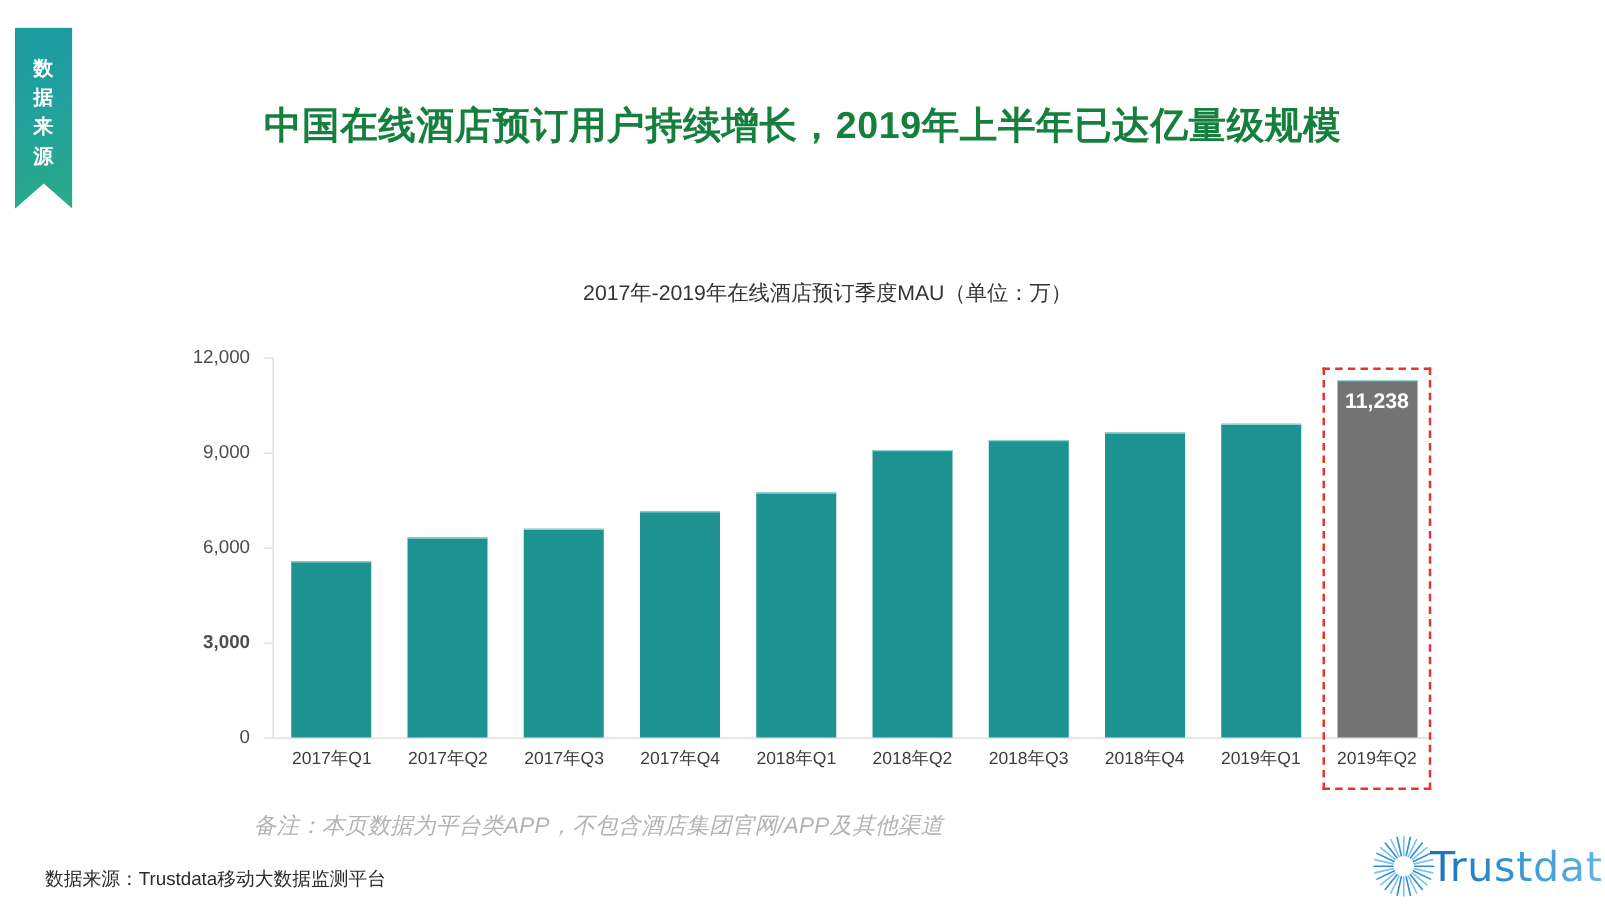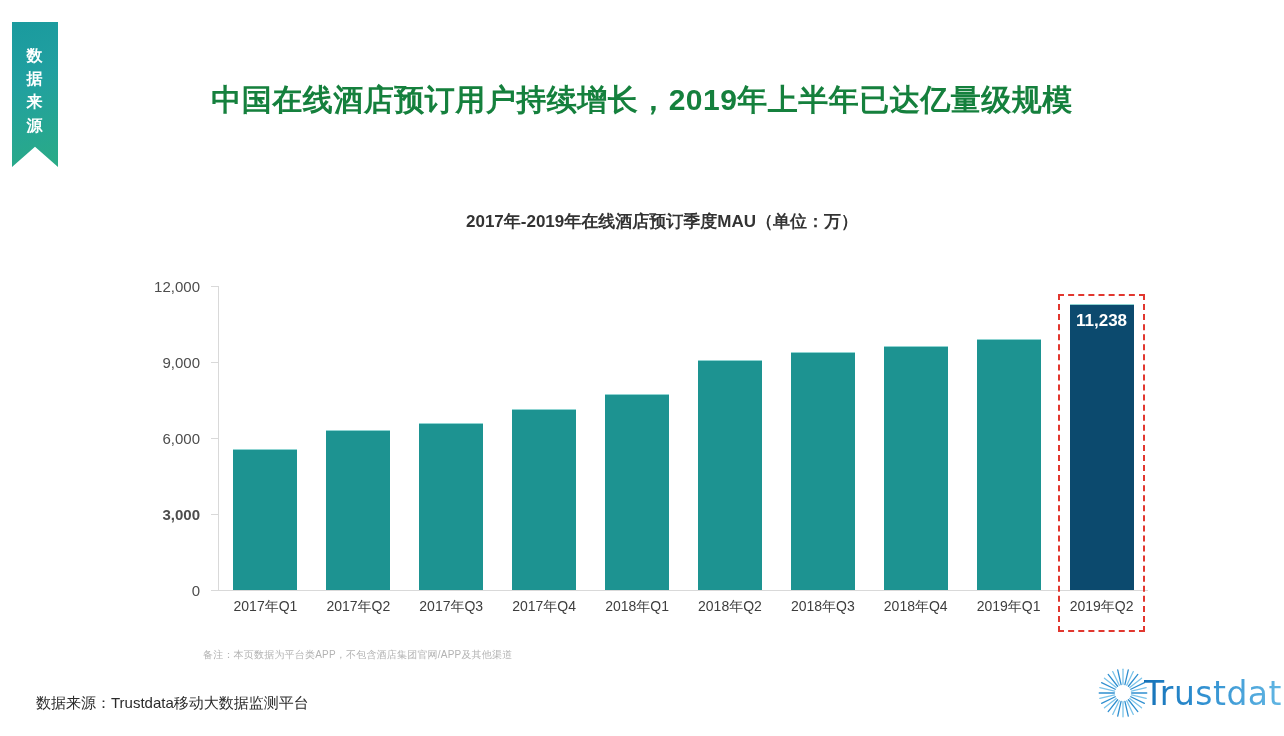--- a/index.html
+++ b/index.html
@@ -59,23 +59,23 @@
   
   .chart-block {
     position: absolute;
     left: 0;
     top: 210px;
     width: 1284px;
   }
   .chart-subtitle {
     text-align: center;
     font-size: 17px;
-    font-weight: bold;
+    font-weight: normal;
     color: #333333;
-    margin: 0;
+    margin: 13px;
     padding-left: 40px;
   }
 
   .plot-wrap {
     position: absolute;
     left: 140px;
     top: 76px;
     width: 1020px;
     height: 350px;
   }
@@ -177,23 +177,24 @@
     border: 2px dashed #e1372f;
     box-sizing: border-box;
     pointer-events: none;
   }
 
   
   .footnote {
     position: absolute;
     left: 203px;
     top: 648px;
-    font-size: 10px;
+    font-size: 18px;
     color: #b3b3b3;
     letter-spacing: 0.2px;
+    font-style: italic;
   }
   .source {
     position: absolute;
     left: 36px;
     top: 694px;
     font-size: 15px;
     color: #2b2b2b;
   }
 
   
@@ -274,21 +275,21 @@
         <div class="bar-slot" style="left: 571.85px; width: 64px;">
           <div class="bar" title="2018年Q3" style="height: 237.12px; background: rgb(29, 147, 145);"></div>
         </div>
         <div class="bar-slot" style="left: 664.75px; width: 64px;">
           <div class="bar" title="2018年Q4" style="height: 242.947px; background: rgb(29, 147, 145);"></div>
         </div>
         <div class="bar-slot" style="left: 757.65px; width: 64px;">
           <div class="bar" title="2019年Q1" style="height: 250.04px; background: rgb(29, 147, 145);"></div>
         </div>
         <div class="bar-slot" style="left: 850.55px; width: 64px;">
-          <div class="bar" title="2019年Q2" style="height: 284.696px; background: #0c4a6e;">
+          <div class="bar" title="2019年Q2" style="height: 284.696px; background: #737373;">
             <div class="bar-value">11,238</div>
           </div>
         </div>
       </div>
     <div class="x-labels" id="x-labels">
         <div class="x-label" style="left: 0px; width: 92.9px;">2017年Q1</div>
         <div class="x-label" style="left: 92.9px; width: 92.9px;">2017年Q2</div>
         <div class="x-label" style="left: 185.8px; width: 92.9px;">2017年Q3</div>
         <div class="x-label" style="left: 278.7px; width: 92.9px;">2017年Q4</div>
         <div class="x-label" style="left: 371.6px; width: 92.9px;">2018年Q1</div>

